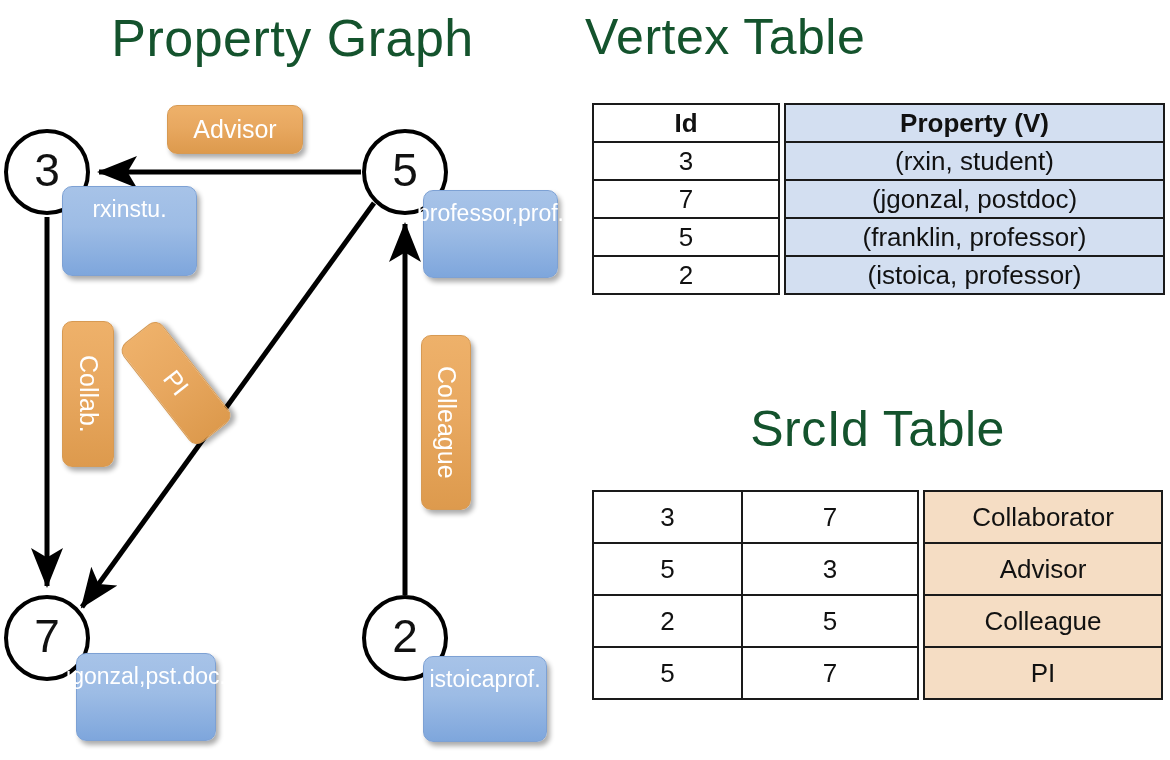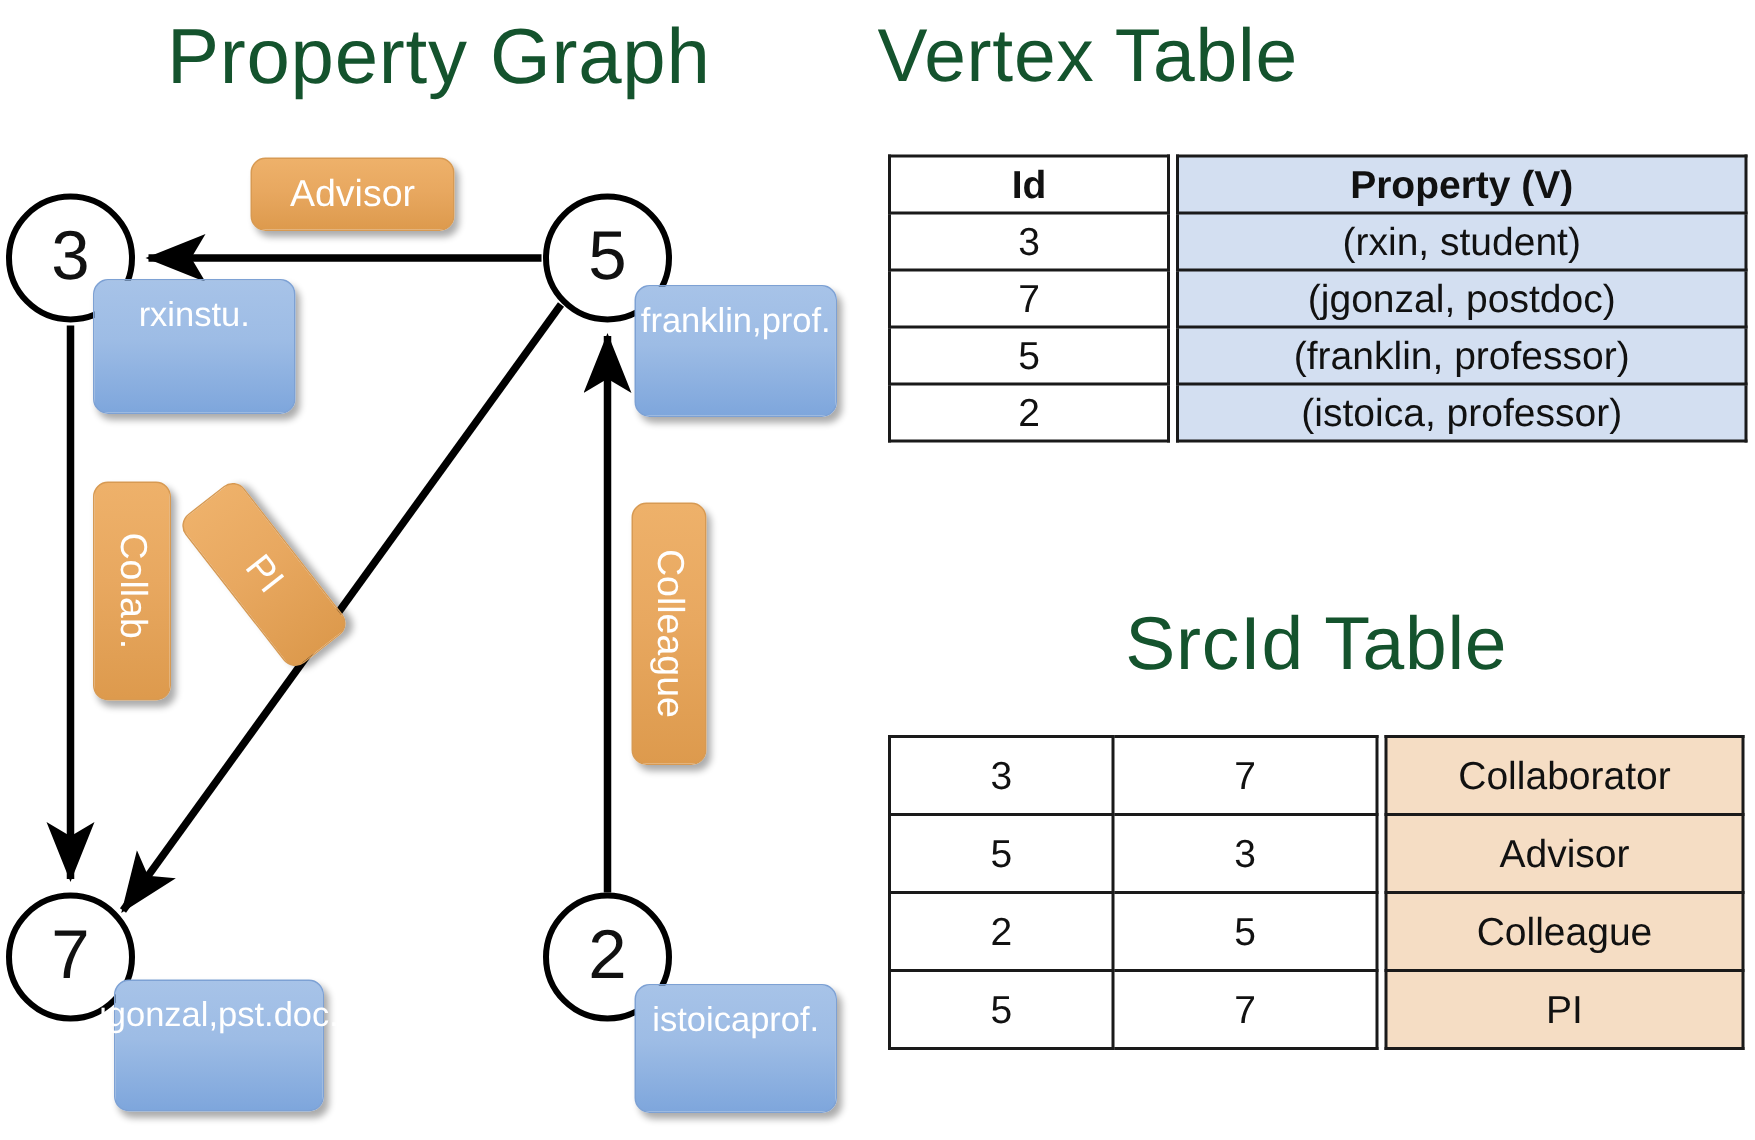--- a/index.html
+++ b/index.html
@@ -159,30 +159,30 @@
   <div class="node" style="left:362px; top:595px;">
     <span>2</span>
   </div>
 
   <div class="prop-box" style="left:62px; top:186px; width:135px; height:90px;">
     <div>rxin</div>
     <div>stu.</div>
   </div>
 
   <div class="prop-box" style="left:423px; top:190px; width:135px; height:88px;">
-    <div>franklin,</div>
+    <div>professor,</div>
     <div>prof.</div>
   </div>
 
   <div class="prop-box" style="left:76px; top:653px; width:140px; height:88px;">
     <div>jgonzal,</div>
     <div>pst.doc.</div>
   </div>
 
-  <div class="prop-box" style="left:423px; top:656px; width:135px; height:86px;">
+  <div class="prop-box" style="left:423px; top:656px; width:124px; height:86px;">
     <div>istoica</div>
     <div>prof.</div>
   </div>
 
   <div class="edge-label" style="left:167px; top:105px; width:136px; height:49px;">
     <span>Advisor</span>
   </div>
 
   <div class="edge-label" style="left:62px; top:321px; width:52px; height:146px;">
     <span class="vtext">Collab.</span>

